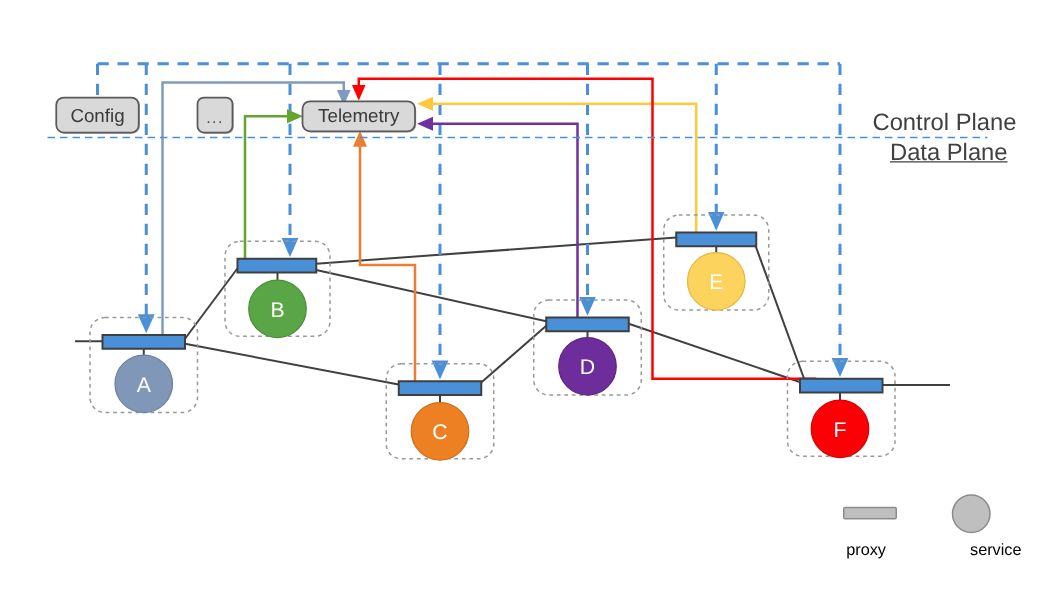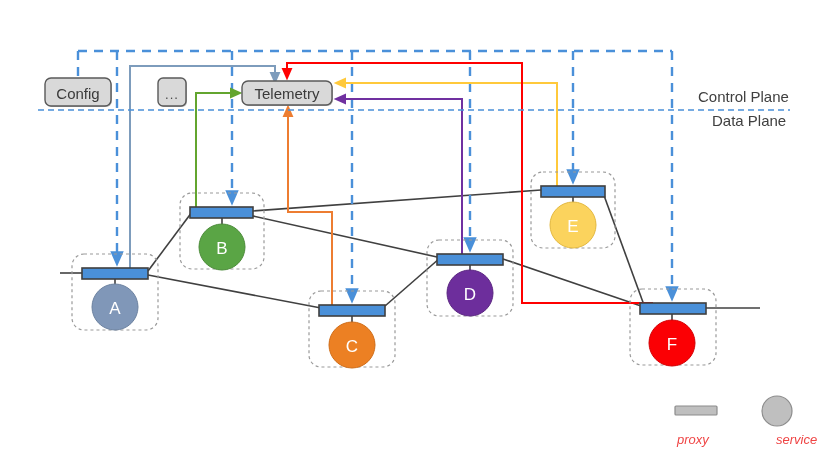--- a/index.html
+++ b/index.html
@@ -9,22 +9,22 @@
     overflow:hidden;position:relative;
   }
   #stage{position:absolute;left:0;top:0;width:716px;height:475px;}
   svg#diagram{position:absolute;left:0;top:0;width:830px;height:475px;}
   .lbl{
     position:absolute;
     font-family:"Liberation Sans", sans-serif;
     color:#3f3f3f;
     white-space:nowrap;
   }
-  .plane-label{font-size:15px;color:#404040;}
-  .legend-label{font-size:13px;color:#ef4444;font-style:italic;}
+  .plane-label{font-size:19px;color:#404040;}
+  .legend-label{font-size:13px;color:#000000;}
   .node-letter{
     font-family:"Liberation Sans", sans-serif;
     fill:#ffffff;font-size:17px;text-anchor:middle;dominant-baseline:central;
   }
   .box-text{
     font-family:"Liberation Sans", sans-serif;
     fill:#3a3a3a;font-size:15px;text-anchor:middle;dominant-baseline:central;
   }
   .dots-text{
     font-family:"Liberation Sans", sans-serif;
@@ -160,18 +160,18 @@
       <text class="node-letter" x="672" y="344">F</text>
     </g>
 
     <g>
       <rect x="675" y="406" width="42" height="9" rx="1" ry="1" fill="#bfbfbf" stroke="#8c8c8c" stroke-width="1.2"></rect>
       <circle cx="777" cy="411" r="15" fill="#bfbfbf" stroke="#8c8c8c" stroke-width="1.2"></circle>
     </g>
   </svg>
 
   <div class="lbl plane-label" style="left:698px;top:88px;">Control Plane</div>
-  <div class="lbl plane-label" style="left:712px;top:112px;">Data Plane</div>
+  <div class="lbl plane-label" style="left:712px;top:112px;text-decoration:underline;">Data Plane</div>
 
   <div class="lbl legend-label" style="left:677px;top:432px;">proxy</div>
   <div class="lbl legend-label" style="left:776px;top:432px;">service</div>
 
 </div>
 
 </body></html>

